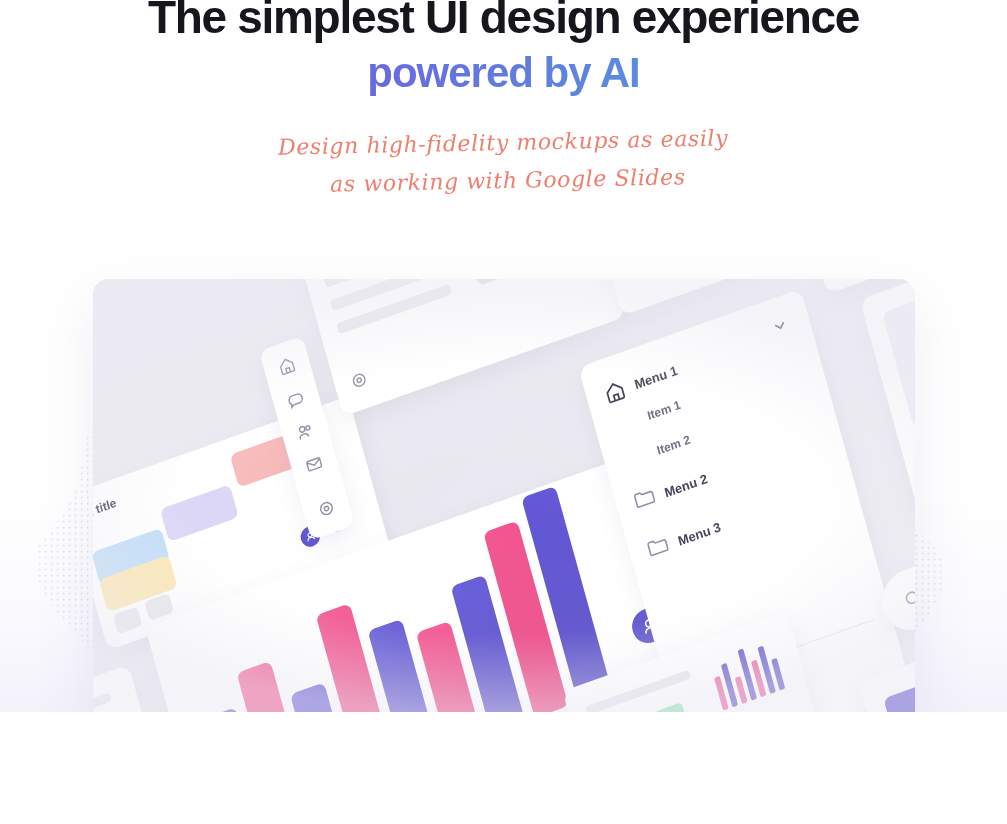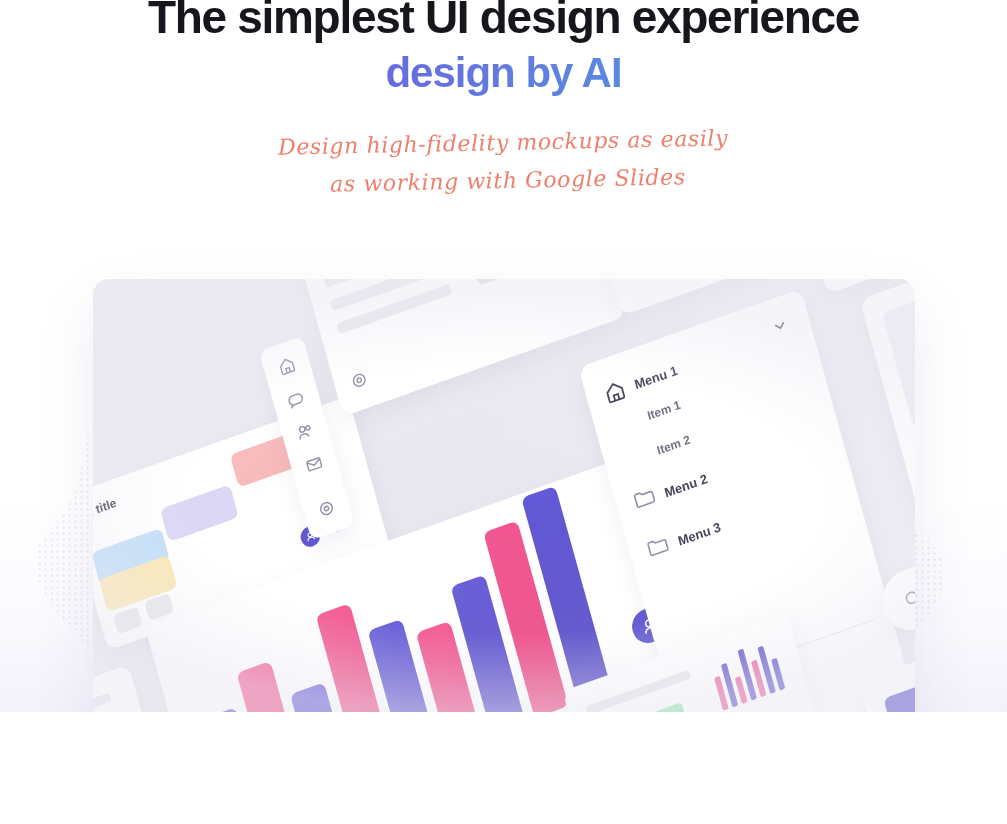--- a/index.html
+++ b/index.html
@@ -187,21 +187,21 @@
       </pattern>
       <clipPath id="waveR">
         <path d="M0,10 C60,60 30,130 90,180 C140,220 80,280 10,330 L0,330 Z"></path>
       </clipPath>
     </defs>
     <rect width="190" height="330" fill="url(#dotsR)" clip-path="url(#waveR)" opacity=".8"></rect>
   </svg>
 
   <div class="headline-wrap">
     <h1 class="headline">The simplest UI design experience</h1>
-    <span class="headline-gradient">design by AI</span>
+    <span class="headline-gradient">powered by AI</span>
   </div>
 
   <div class="subtitle">
     <span class="l1">Design high-fidelity mockups as easily</span>
     <span class="l2">as working with Google Slides</span>
   </div>
 
   <div class="hero">
     <div class="stage">
 

